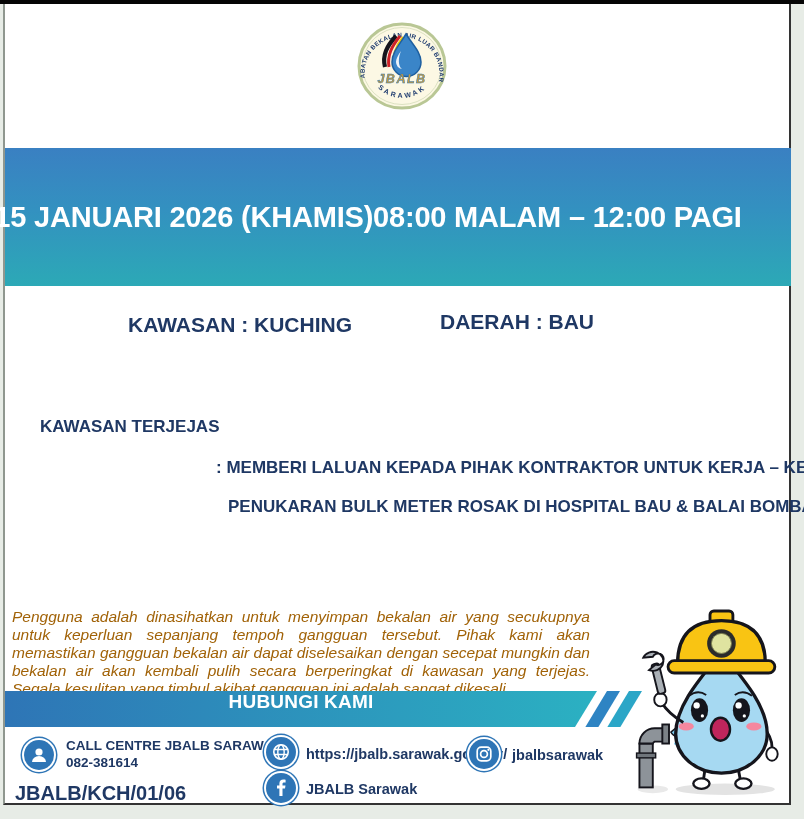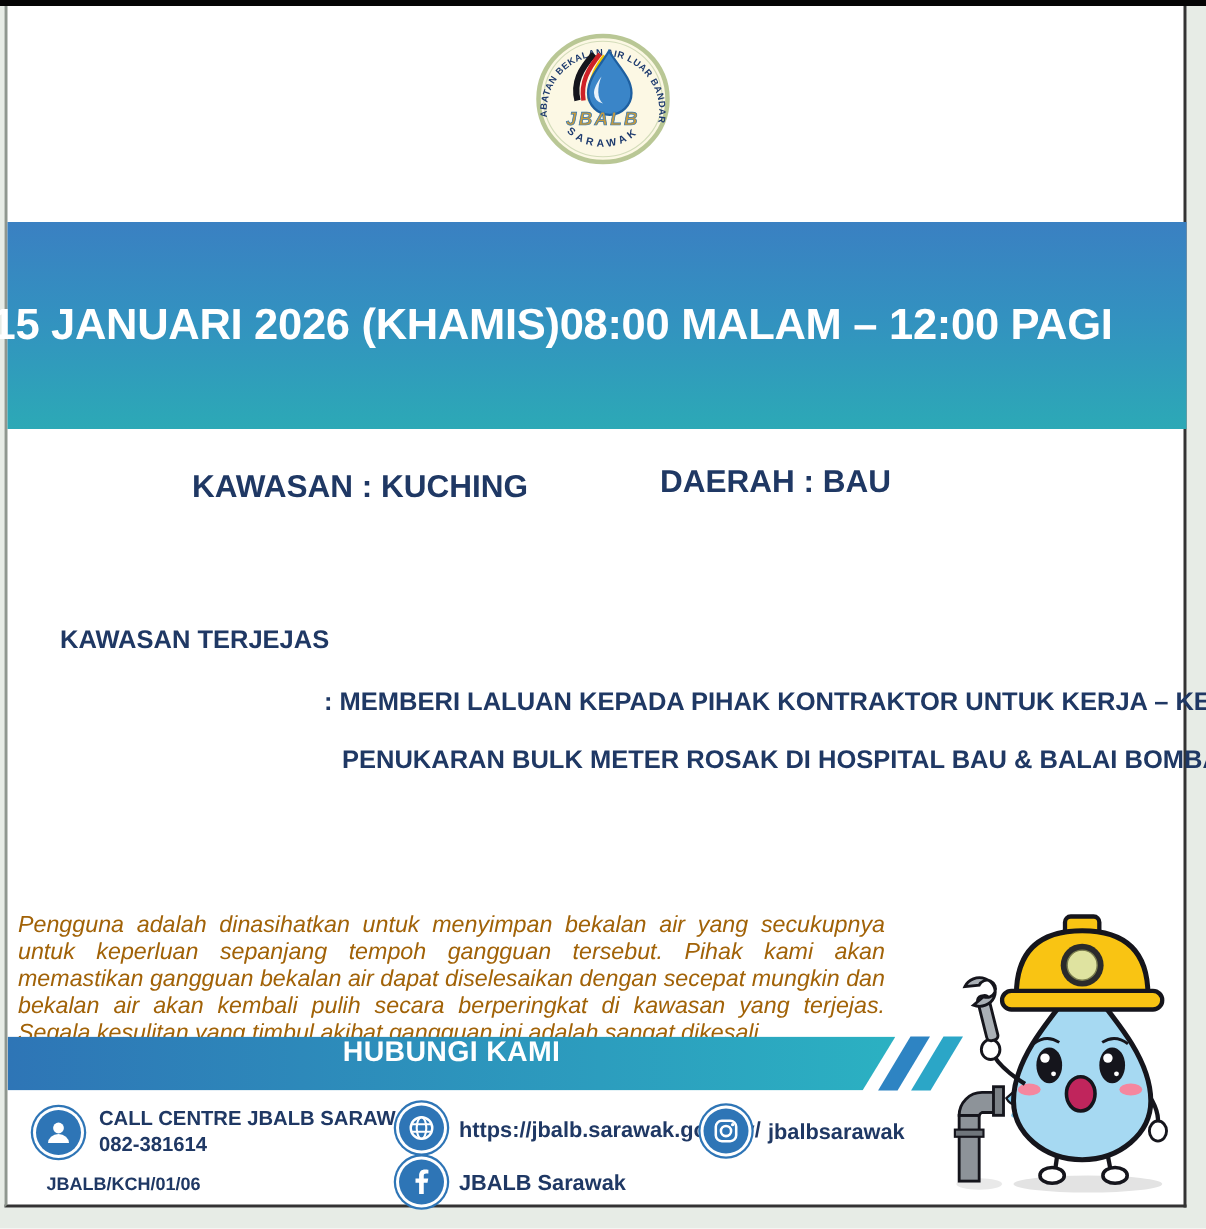--- a/index.html
+++ b/index.html
@@ -27,21 +27,21 @@
             clip-path:polygon(0 0,100% 0,calc(100% - 22px) 100%,0 100%);
             display:flex;align-items:flex-start;justify-content:center;}
   .contact-banner span{color:#fff;font-weight:bold;font-size:19px;letter-spacing:0.2px;}
   .stripe{top:691px;width:13px;height:36px;transform:skewX(-31deg);transform-origin:0 0;position:absolute;}
   .stripe.s1{left:607px;background:#2e84c3;}
   .stripe.s2{left:629px;background:#2ba6c7;}
   .cicon{position:absolute;width:30px;height:30px;border-radius:50%;background:#2e75b6;display:flex;align-items:center;justify-content:center;
          box-shadow:0 0 0 2px #fff,0 0 0 3.5px #2e75b6;}
   .f-label{font-size:13.5px;}
   .f-text{font-size:14.5px;}
-  .ref{left:31px;top:782px;font-size:12px;}
+  .ref{left:15px;top:782px;font-size:20px;}
 </style>
 </head>
 <body>
 
 <div class="canvas">
   <div class="sheet"></div>
   <div class="top-black"></div>
 
   <svg class="abs" style="left:350px;top:22px;" width="104" height="88" viewBox="0 0 104 88">
     <ellipse cx="52" cy="44" rx="43" ry="42" fill="#fcf8e4" stroke="#b9c795" stroke-width="3"></ellipse>

